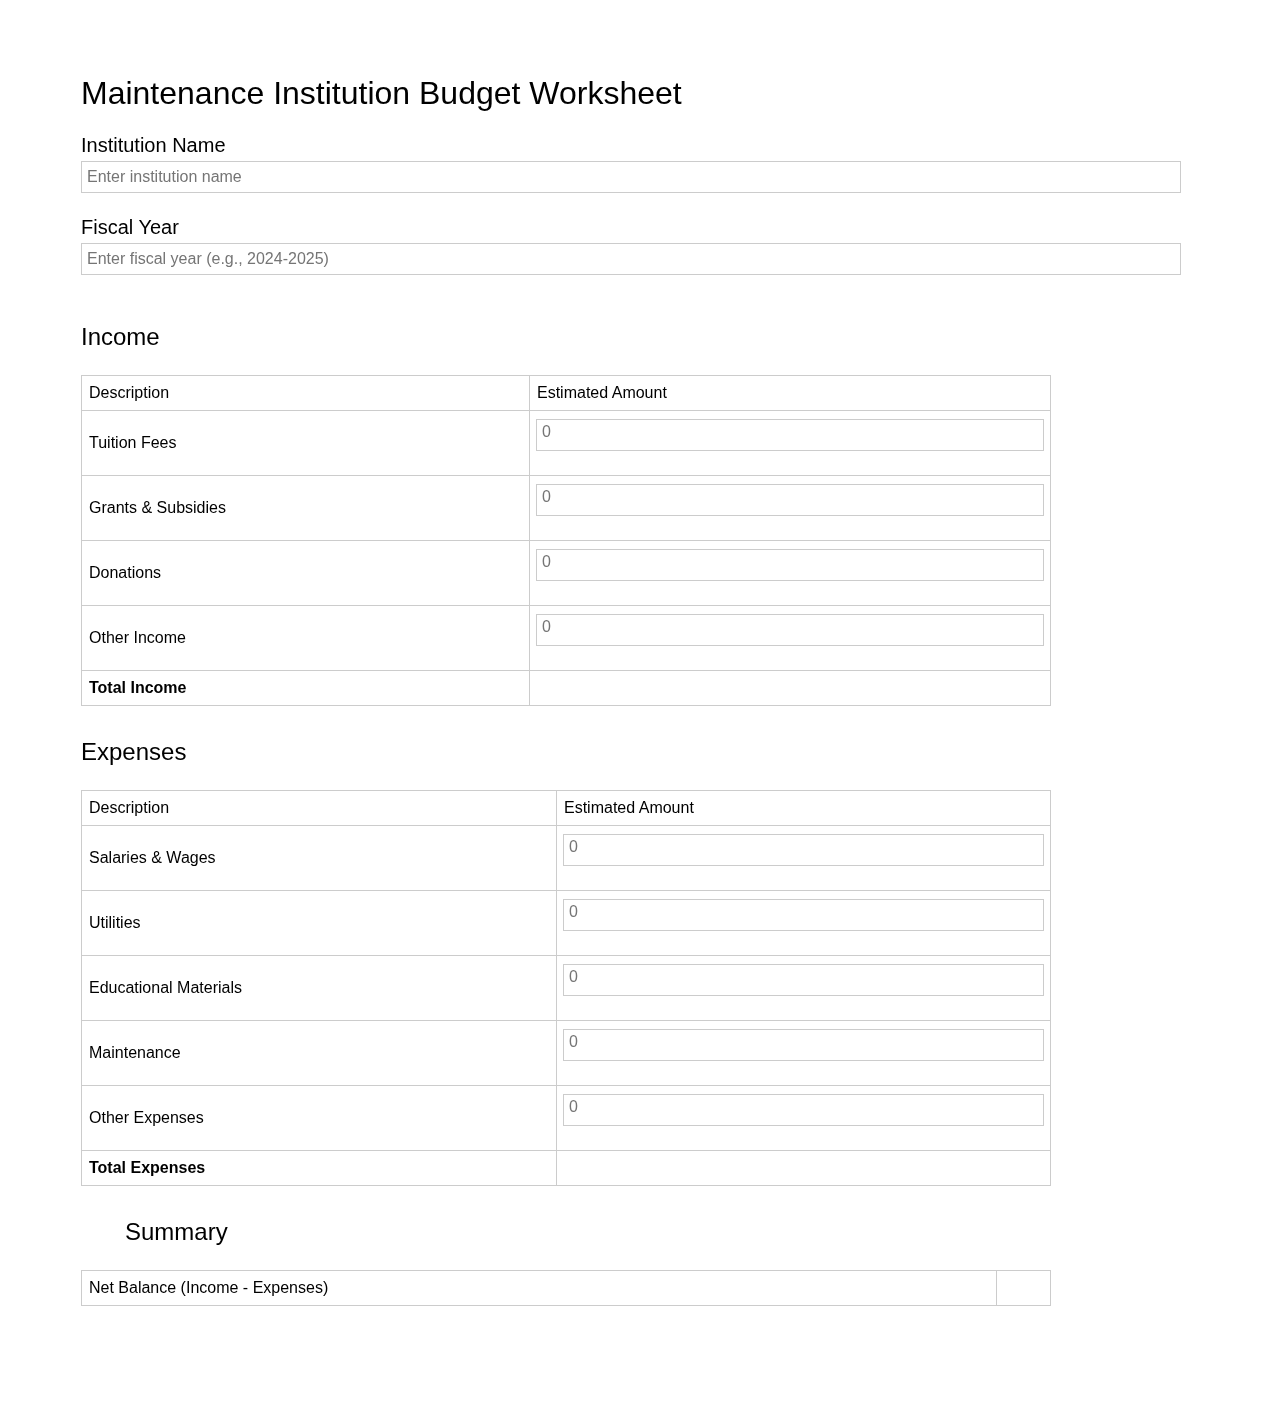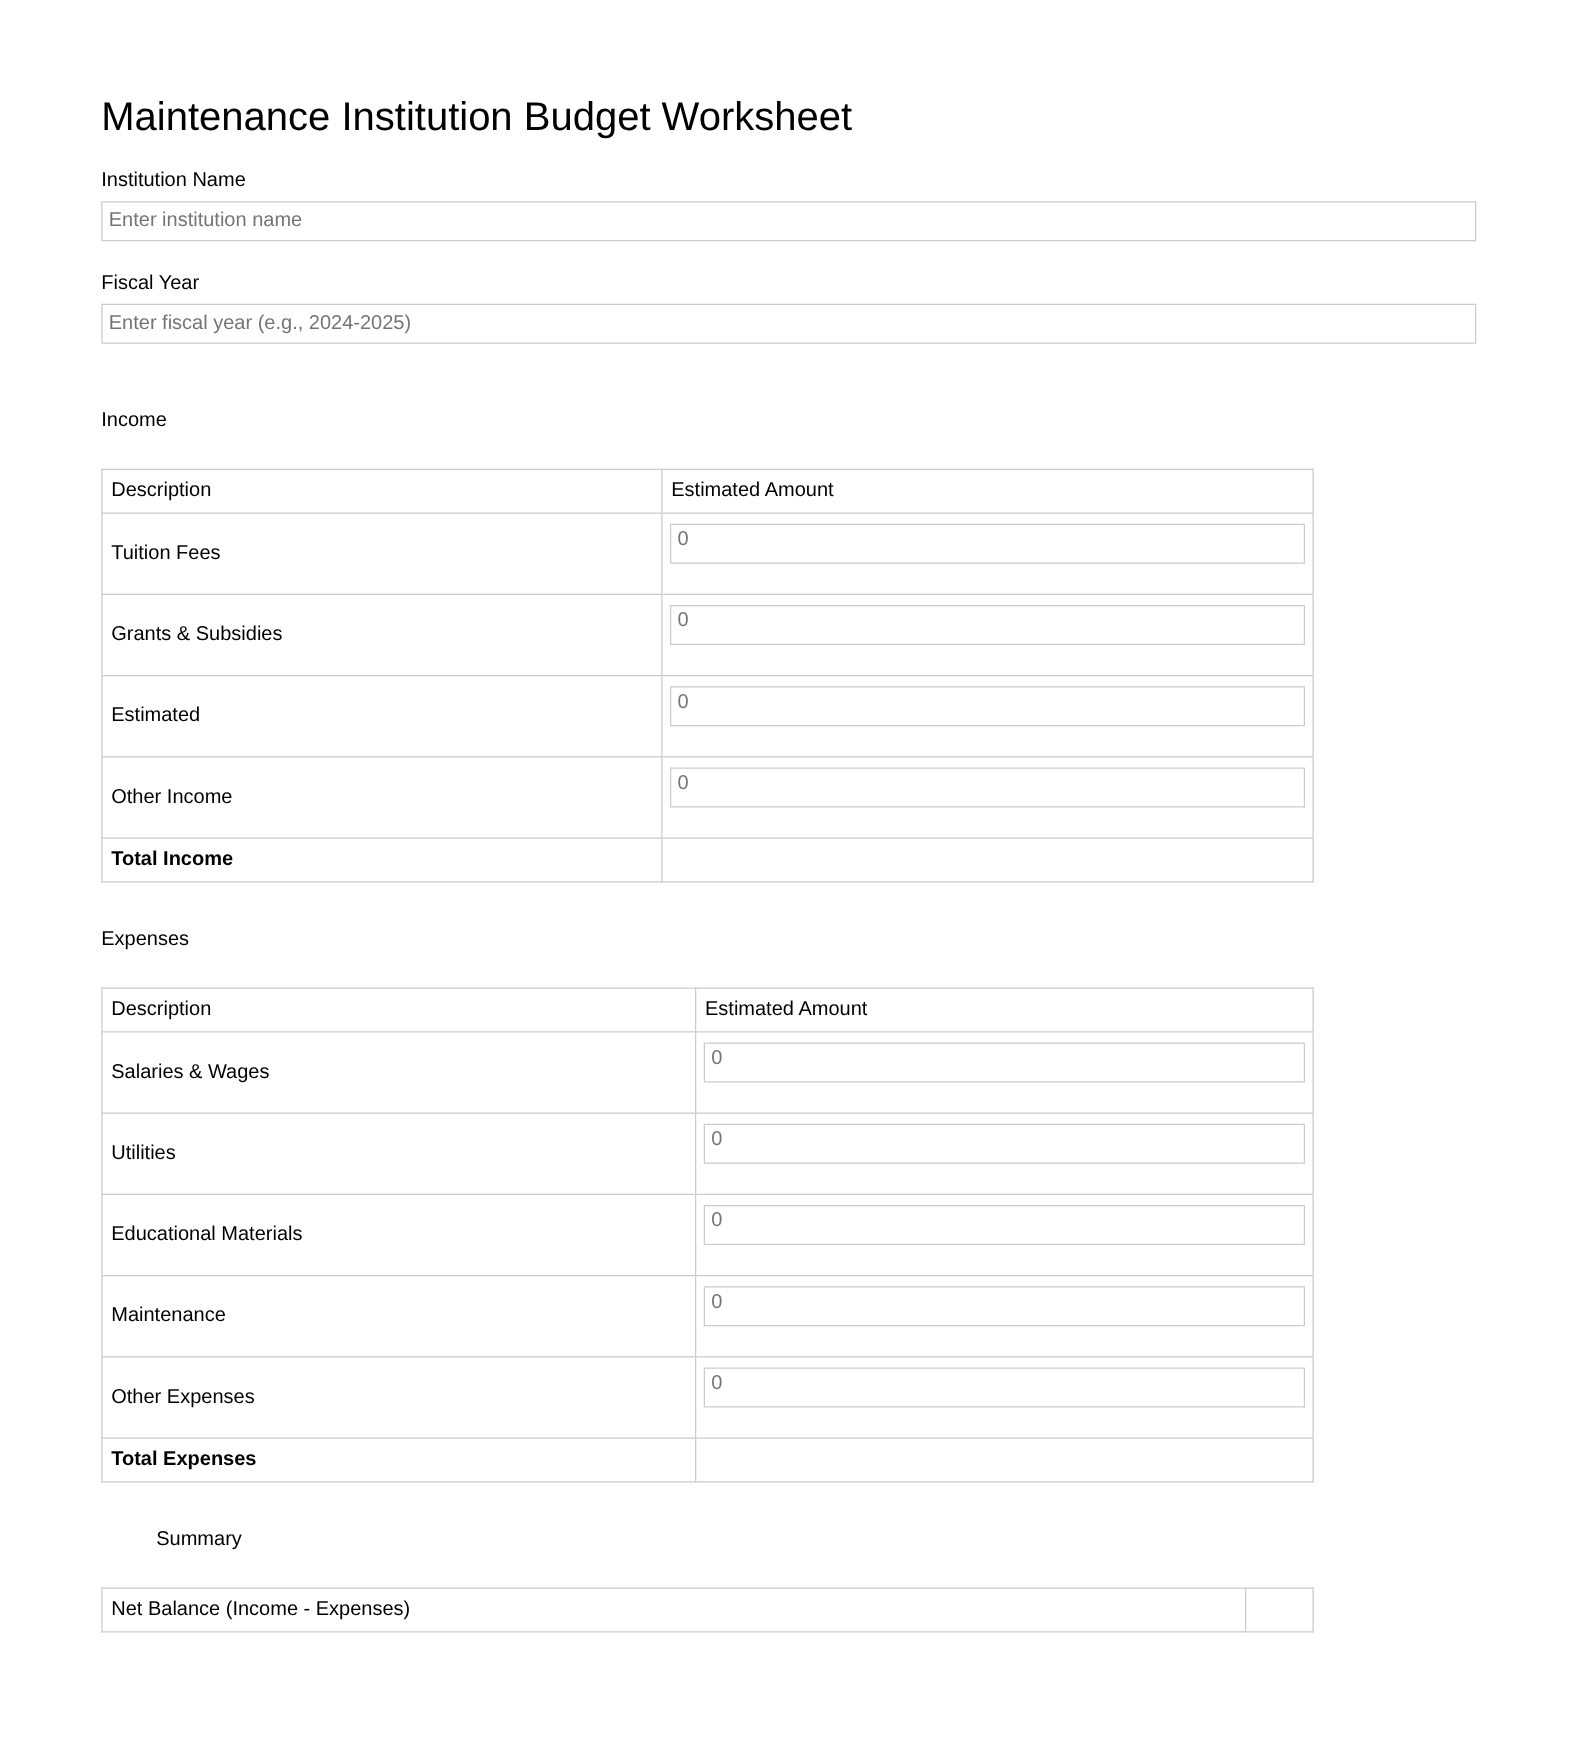--- a/index.html
+++ b/index.html
@@ -19,21 +19,21 @@
       font-family: "Liberation Sans", sans-serif;
       font-weight: normal;
       font-size: 32px;
       margin: 0;
       padding-top: 75px;
       line-height: 37px;
       height: 112px;
     }
     .field-label {
       display: block;
-      font-size: 16px;
+      font-size: 20px;
       line-height: 18px;
       height: 18px;
       margin-top: 25px;
     }
     .field-label.first { margin-top: 24px; }
     .text-input {
       display: block;
       width: 1100px;
       height: 32px;
       margin-top: 7px;
@@ -42,21 +42,21 @@
       font-family: "Liberation Sans", sans-serif;
       font-size: 16px;
       color: #b91c1c;
       background: #fff;
       outline: none;
     }
     .text-input::placeholder { color: #757575; }
     h2 {
       font-family: "Liberation Sans", sans-serif;
       font-weight: normal;
-      font-size: 16px;
+      font-size: 24px;
       margin: 0;
       line-height: 28px;
     }
     .h2-income { margin-top: 48px; }
     .h2-expenses { margin-top: 32px; }
     .h2-summary { margin-top: 32px; margin-left: 44px; }
     table {
       border-collapse: collapse;
       width: 970px;
       margin-top: 24px;
@@ -117,21 +117,21 @@
         <input type="number" class="num-input" placeholder="0" style="">
       </td>
     </tr>
     <tr class="data">
       <td class="desc">Grants &amp; Subsidies</td>
       <td class="amount">
         <input type="number" class="num-input" placeholder="0" style="">
       </td>
     </tr>
     <tr class="data">
-      <td class="desc">Estimated</td>
+      <td class="desc">Donations</td>
       <td class="amount">
         <input type="number" class="num-input" placeholder="0" style="">
       </td>
     </tr>
     <tr class="data">
       <td class="desc">Other Income</td>
       <td class="amount">
         <input type="number" class="num-input" placeholder="0" style="">
       </td>
     </tr>

